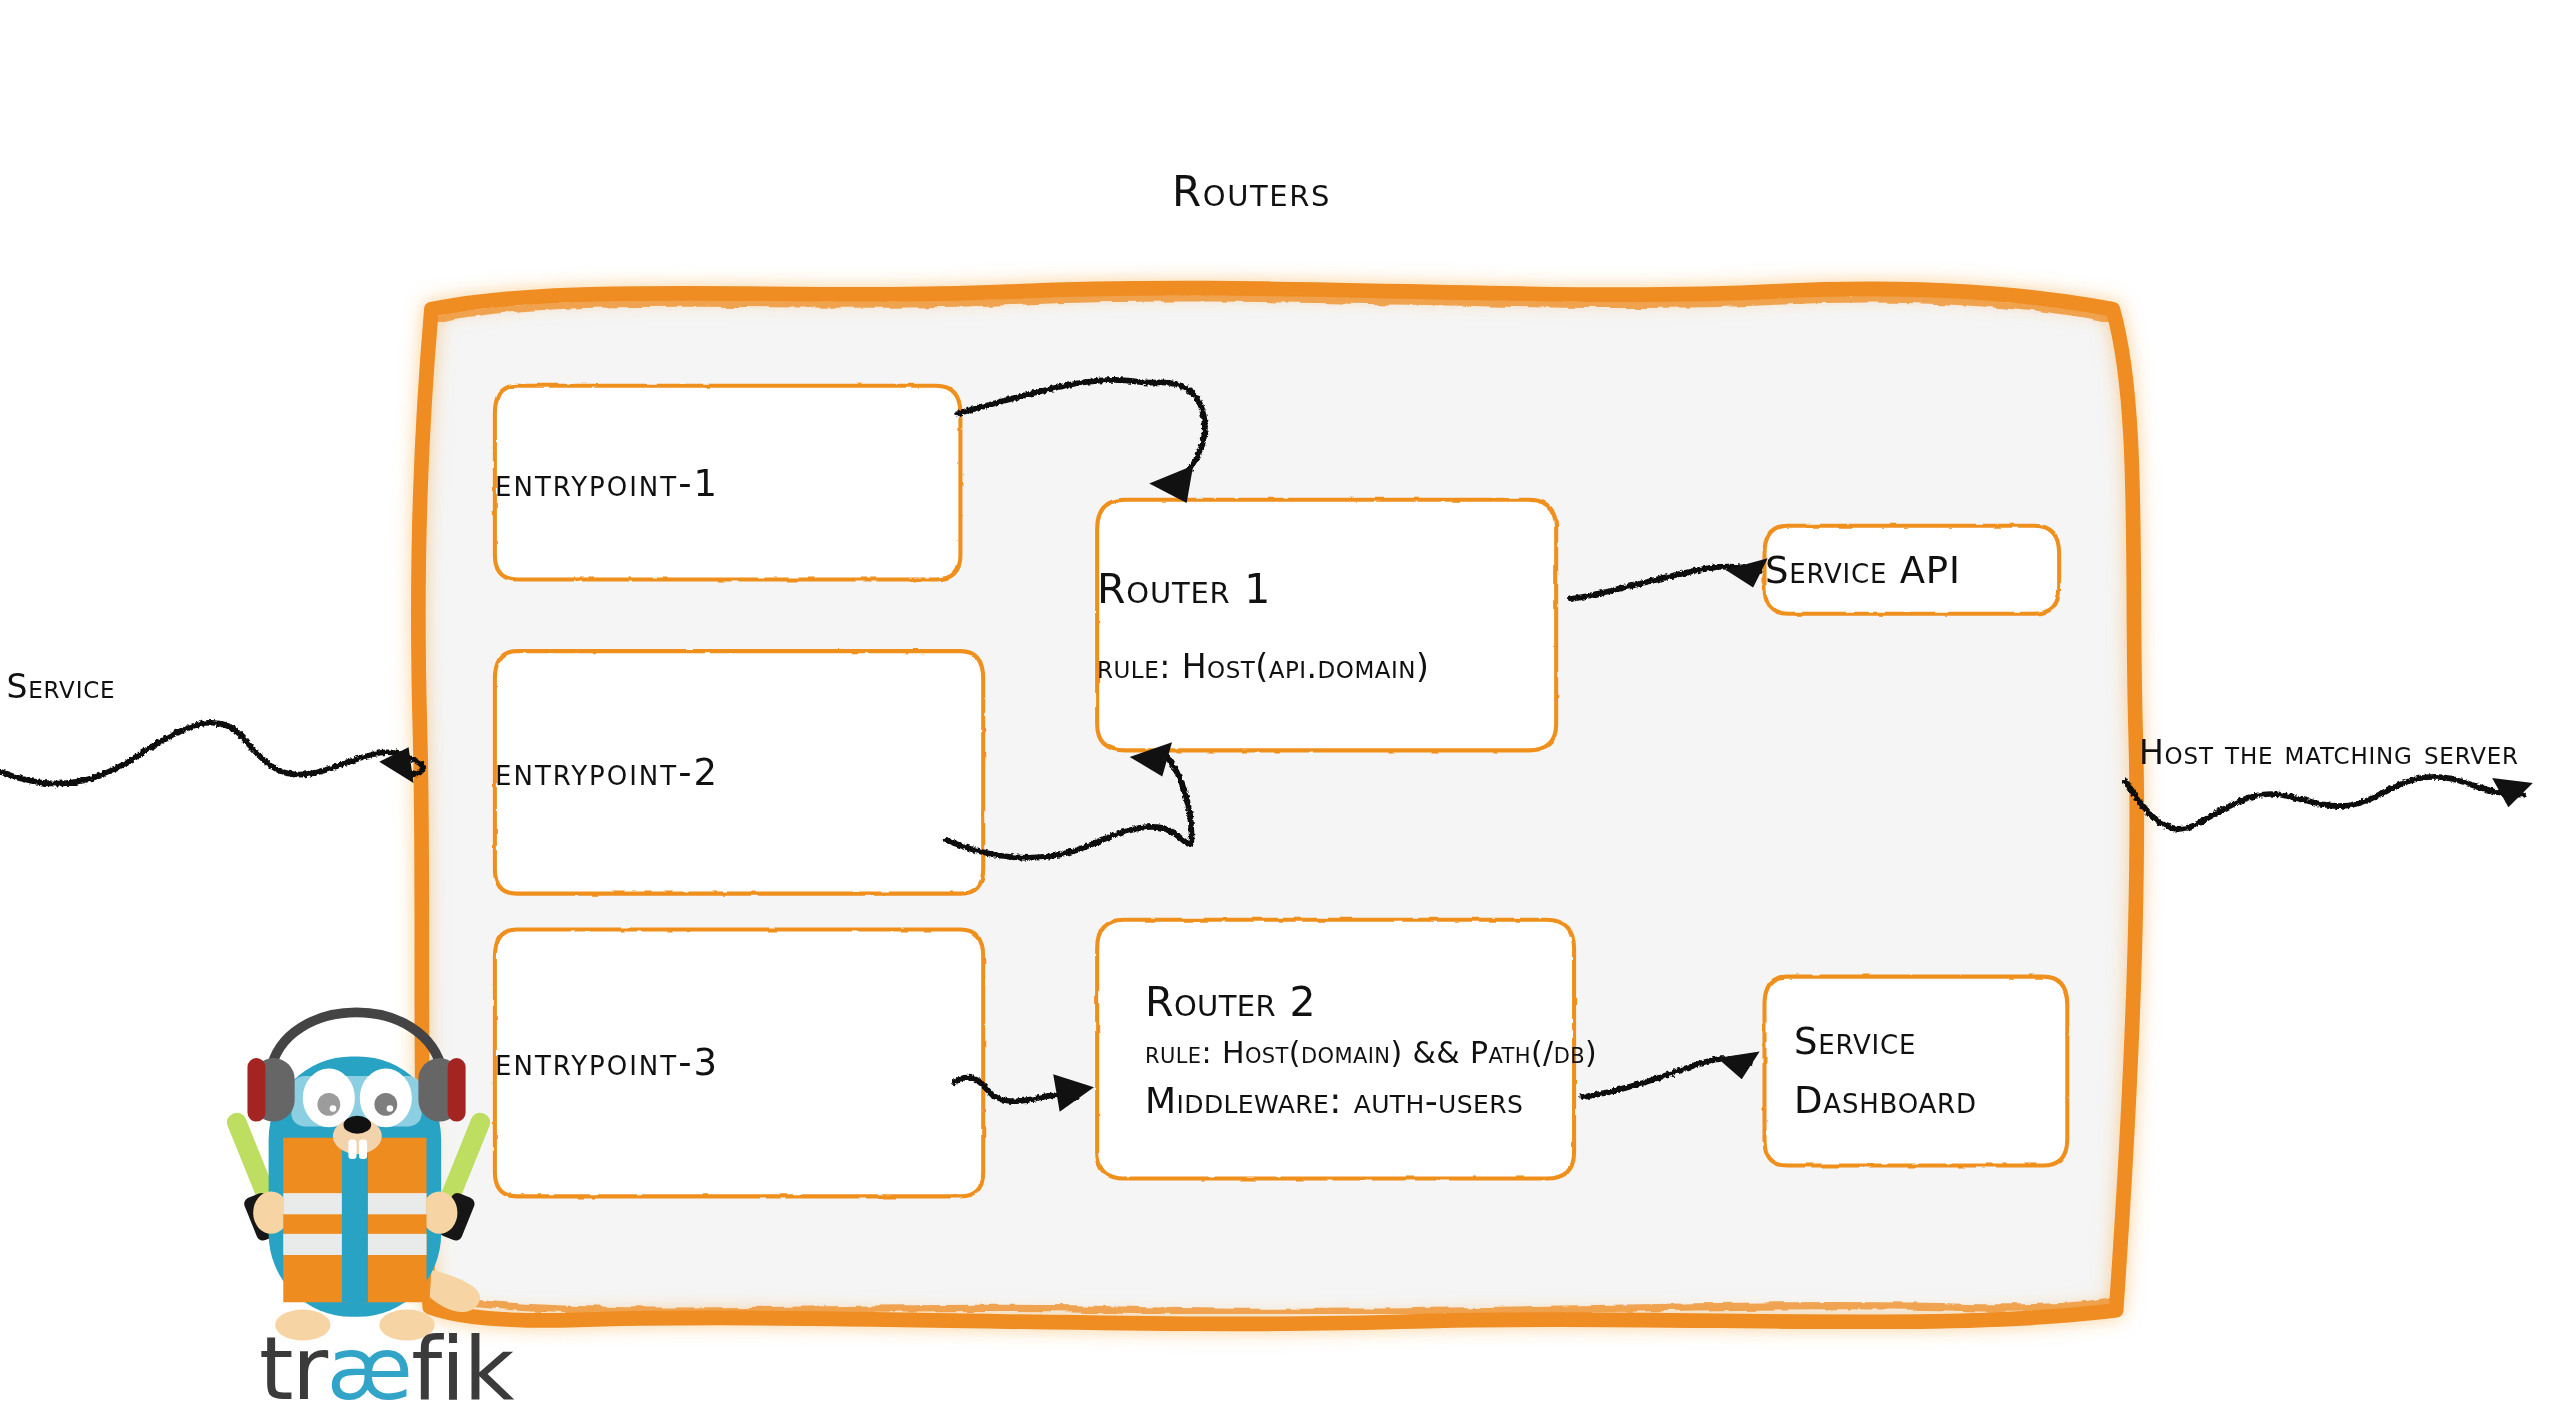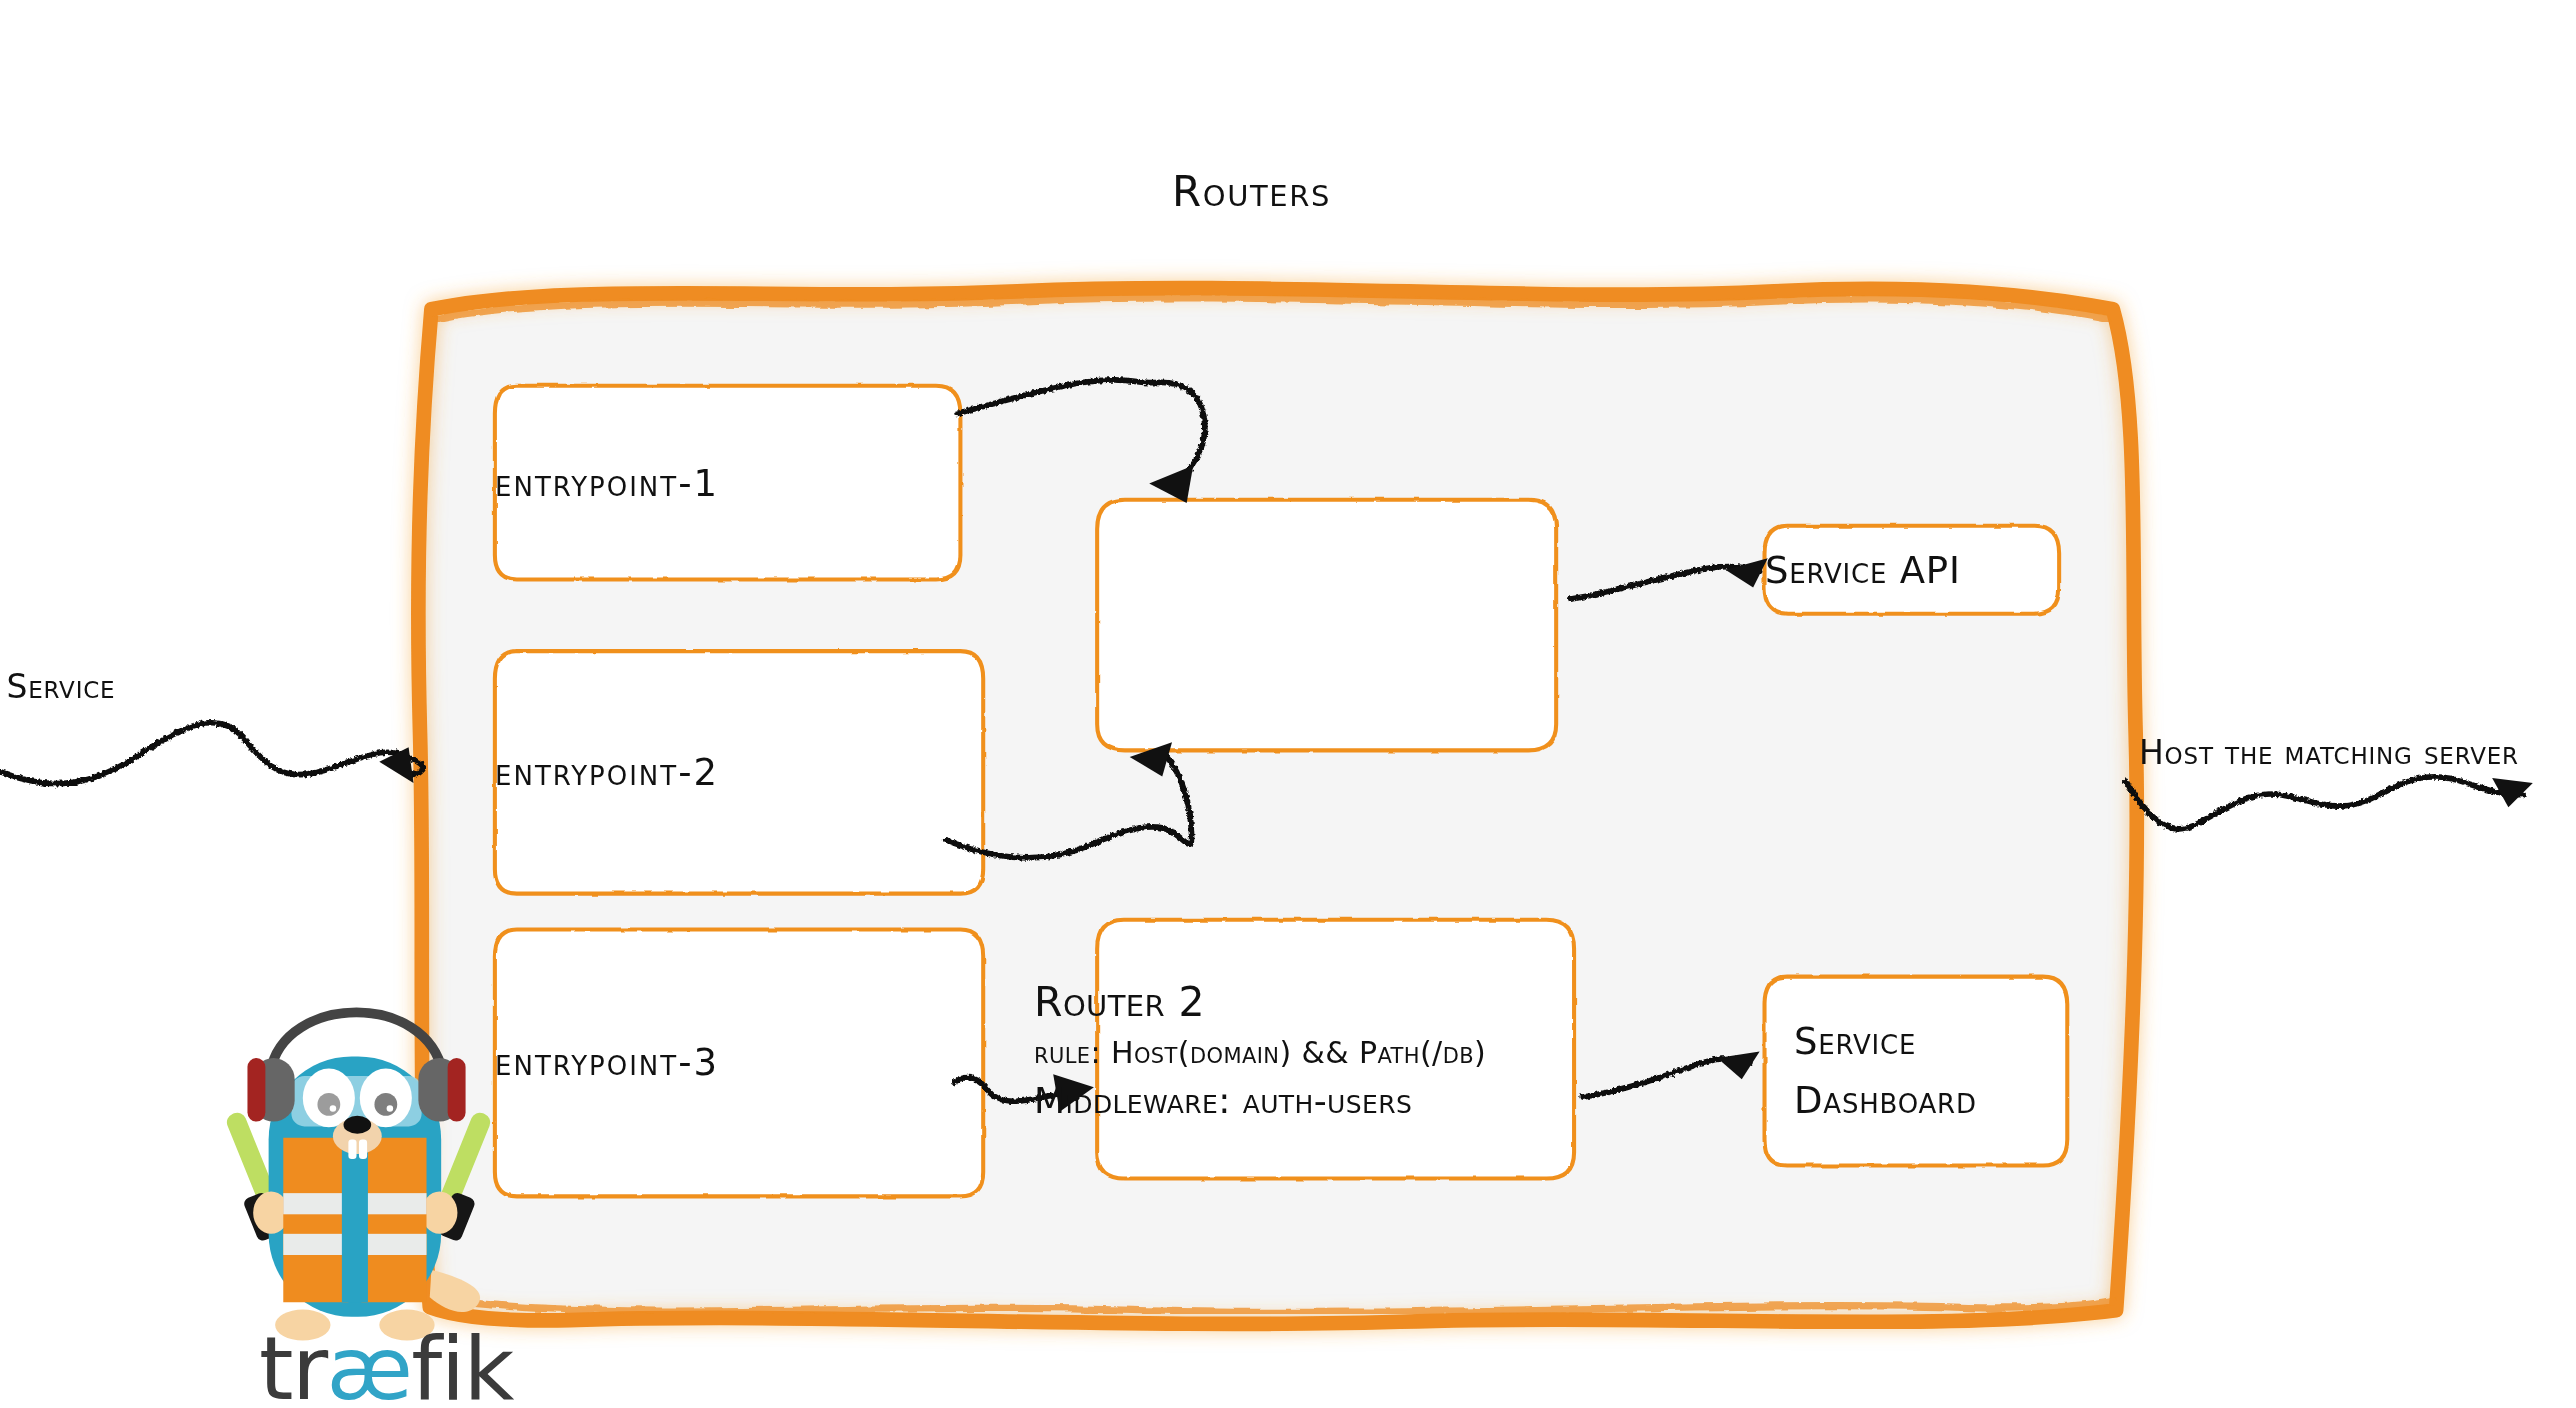--- a/index.html
+++ b/index.html
@@ -293,22 +293,26 @@
   <div class="node-label center" style="left:495px; top:386px; width:466px; height:194px;">
     <span class="hand ep-text">entrypoint-1</span>
   </div>
   <div class="node-label center" style="left:495px; top:651px; width:488px; height:243px;">
     <span class="hand ep-text">entrypoint-2</span>
   </div>
   <div class="node-label center" style="left:495px; top:929px; width:488px; height:267px;">
     <span class="hand ep-text">entrypoint-3</span>
   </div>
 
-
-  <div class="node-label center" style="left:1034px; top:920px; width:477px; height:259px;">
+  <div class="node-label center" style="left:1097px; top:500px; width:459px; height:251px;">
+    <span class="hand router-title">Router 1</span>
+    <span class="hand router-line" style="margin-top:29px;">rule: Host(api.domain)</span>
+  </div>
+
+  <div class="node-label center" style="left:1097px; top:920px; width:477px; height:259px;padding-left:48px;">
     <span class="hand router2-title">Router 2</span>
     <span class="hand router2-rule" style="margin-top:8.1px;">rule: Host(domain) &amp;&amp; Path(/db)</span>
     <span class="hand router2-mw" style="margin-top:9.8px;">Middleware: auth-users</span>
   </div>
 
   <div class="node-label left" style="left:1794px; top:977px; width:273px; height:189px;">
     <span class="hand service-text service-line">Service</span>
     <span class="hand service-text service-line" style="margin-top:13px;">Dashboard</span>
   </div>
   <div class="node-label center" style="left:1765px; top:526px; width:295px; height:88px;">

